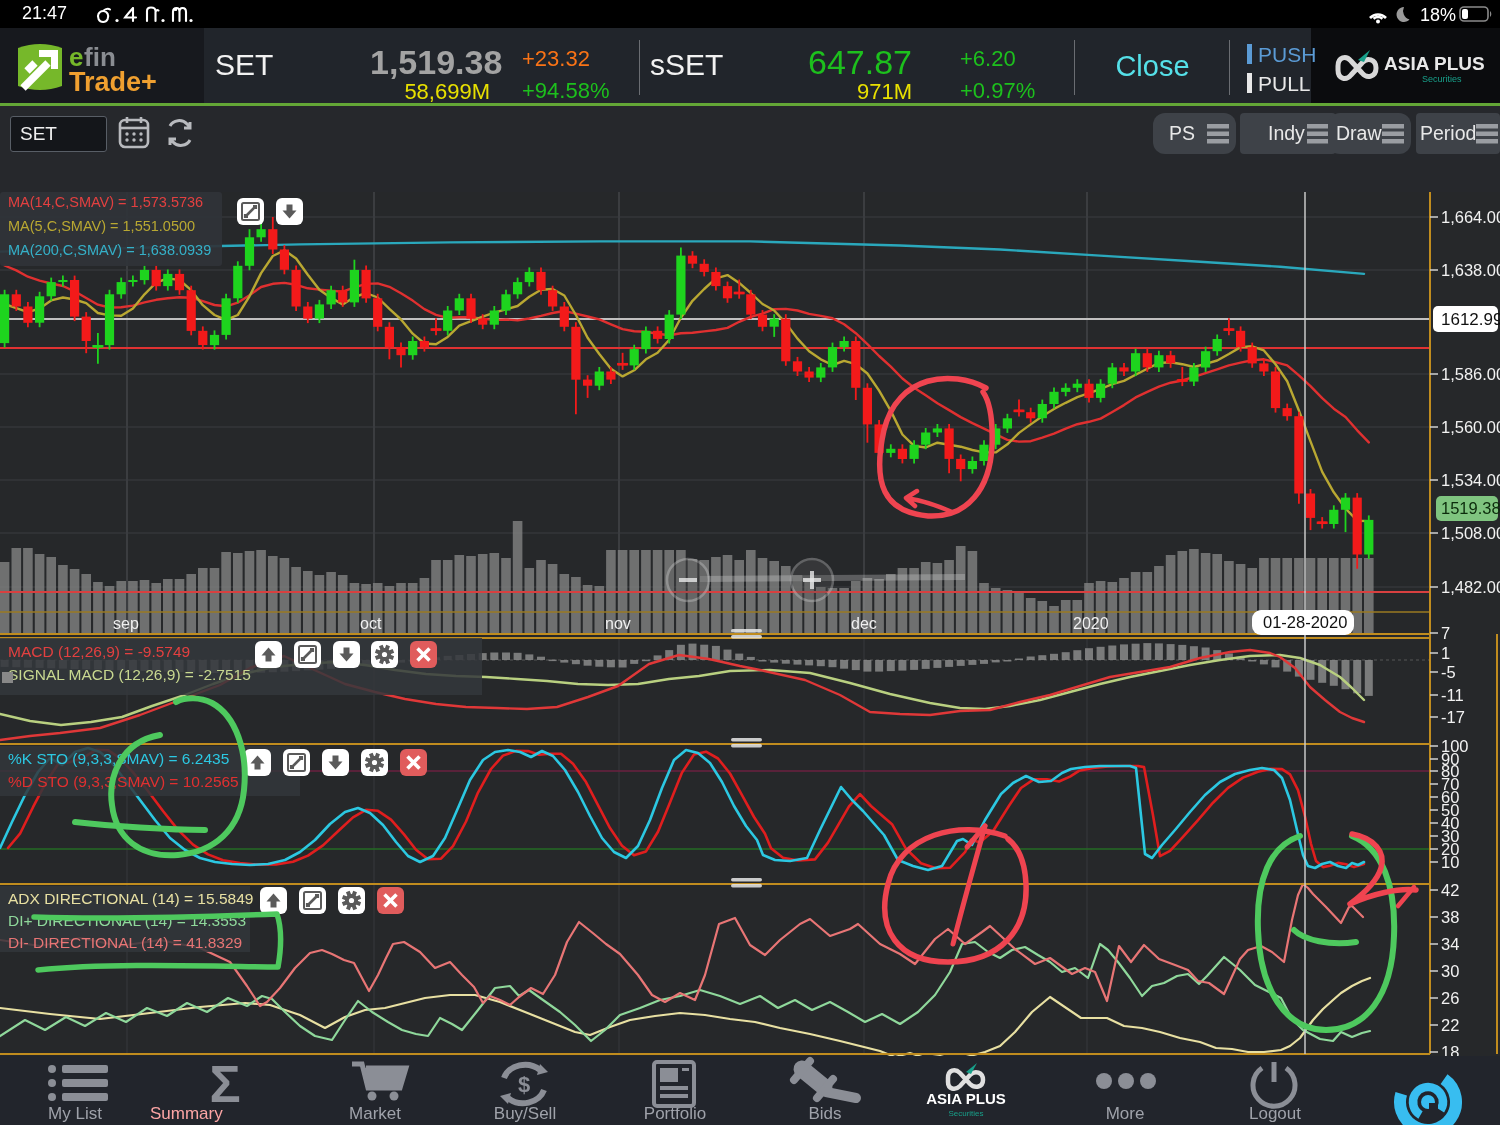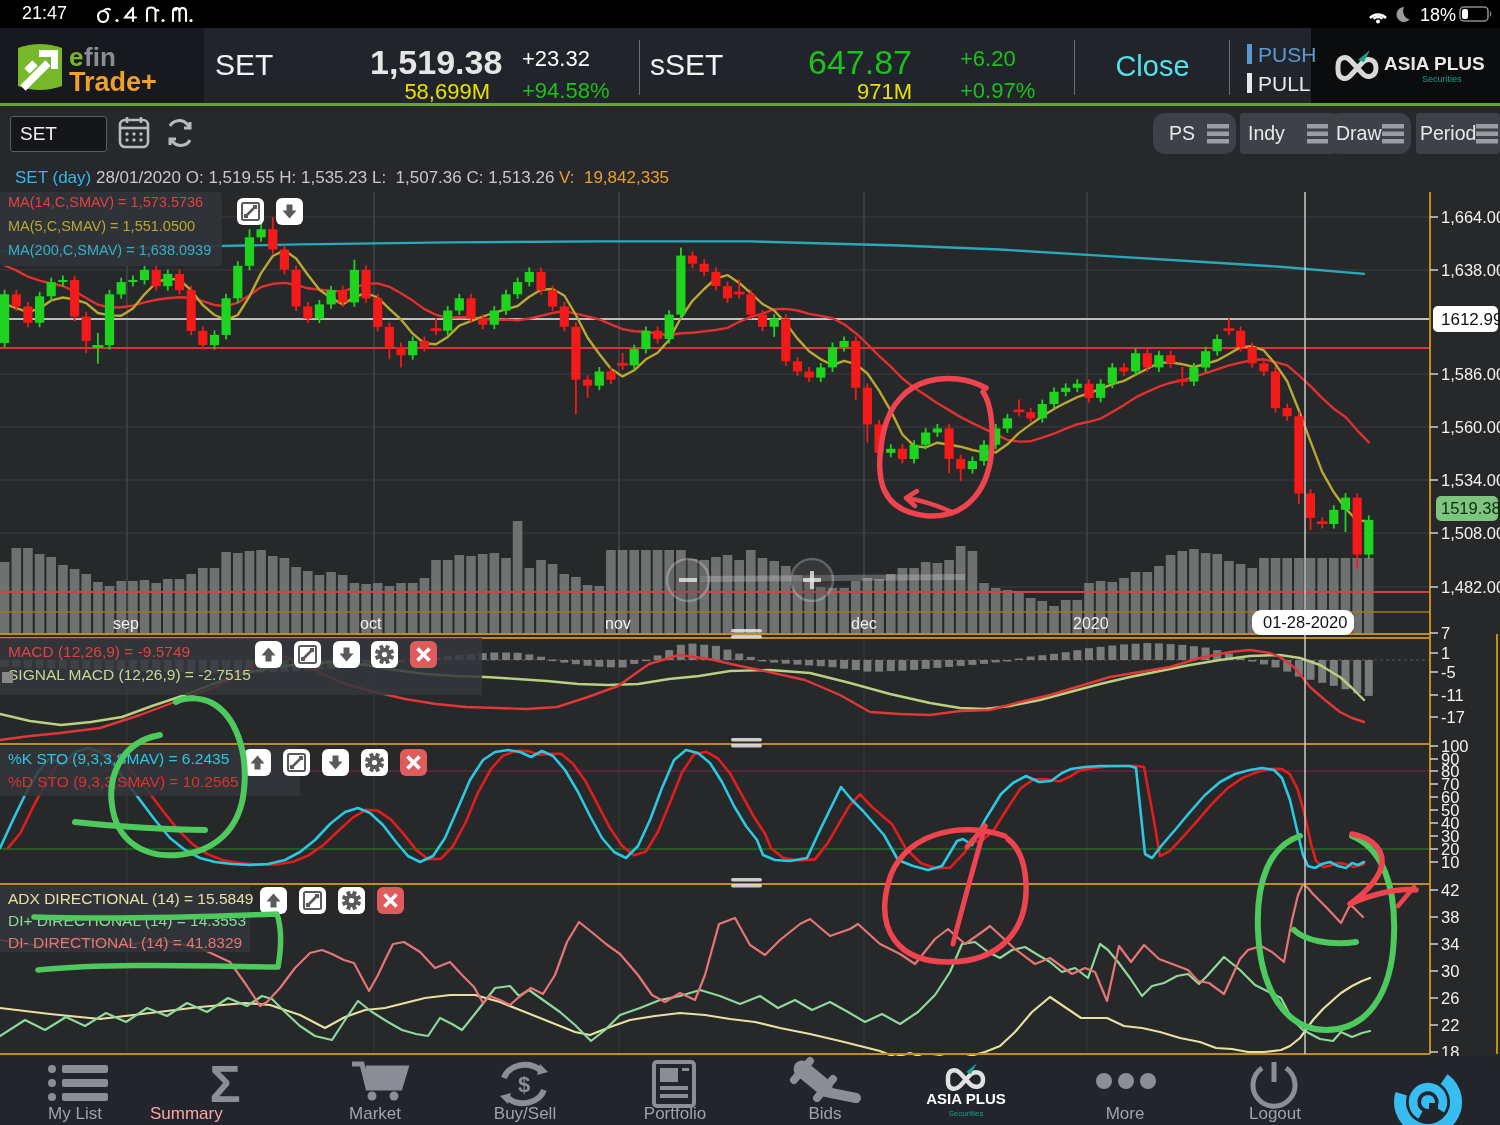--- a/index.html
+++ b/index.html
@@ -746,23 +746,23 @@
     <svg class="abs" style="left:14px;top:39px" width="186" height="56" viewBox="0 0 186 56">
 <path d="M 4,9 Q 26,1 48,9 L 48,47 Q 26,55 4,47 Z" fill="#76b82a"></path>
 <path d="M 9,49 L 34,24" stroke="#fff" stroke-width="7.5"></path>
 <path d="M 25,11 L 44,11 L 44,30 L 37,30 L 37,18 L 25,18 Z" fill="#fff"></path>
 <path d="M 13,32 L 21,24" stroke="#fff" stroke-width="7.5"></path>
 <text x="55" y="27" font-size="26" font-weight="bold" fill="#76b82a" font-family="Liberation Sans">e</text>
 <text x="70" y="27" font-size="26" font-weight="bold" fill="#8a8d92" font-family="Liberation Sans">fin</text>
 <text x="55" y="52" font-size="27" font-weight="bold" fill="#f0a030" font-family="Liberation Sans">Trade+</text>
 </svg>
     <div class="abs" style="left:215px;top:48px;font-size:30px;color:#f2f2f2">SET</div>
-    <div class="abs" style="left:370px;top:43px;width:120px;text-align:left;font-size:34px;font-weight:bold;color:#e5e5e5">1,519.38</div>
+    <div class="abs" style="left:370px;top:43px;width:120px;text-align:left;font-size:34px;font-weight:bold;color:#a3a3a3">1,519.38</div>
     <div class="abs" style="left:370px;top:79px;width:120px;text-align:right;font-size:22px;color:#e8e000">58,699M</div>
-    <div class="abs" style="left:522px;top:46px;font-size:22px;color:#ffffff">+23.32</div>
+    <div class="abs" style="left:522px;top:46px;font-size:22px;color:#f97316">+23.32</div>
     <div class="abs" style="left:522px;top:78px;font-size:22px;color:#1dc01d">+94.58%</div>
     <div class="abs" style="left:639px;top:40px;width:1px;height:55px;background:#6a6d72"></div>
     <div class="abs" style="left:650px;top:48px;font-size:30px;color:#f2f2f2">sSET</div>
     <div class="abs" style="left:800px;top:43px;width:112px;text-align:right;font-size:34px;font-weight:normal;color:#1dc01d">647.87</div>
     <div class="abs" style="left:800px;top:79px;width:112px;text-align:right;font-size:22px;color:#e8e000">971M</div>
     <div class="abs" style="left:960px;top:46px;font-size:22px;color:#1dc01d">+6.20</div>
     <div class="abs" style="left:960px;top:78px;font-size:22px;color:#1dc01d">+0.97%</div>
     <div class="abs" style="left:1074px;top:40px;width:1px;height:55px;background:#6a6d72"></div>
     <div class="abs" style="left:1110px;top:50px;width:85px;text-align:center;font-size:29px;color:#55e0e8">Close</div>
     <div class="abs" style="left:1229px;top:40px;width:1px;height:55px;background:#6a6d72"></div>
@@ -795,21 +795,21 @@
 <path d="M 72,26 a 10,9 0 0 1 -17,2 l -3,-3 M 52,31 l 0,-6 6,0" fill="none" stroke="#b8babe" stroke-width="3"></path>
 </svg>
     <div class="abs" style="left:1153px;top:113px;width:83px;height:41px;background:#3e4248;border-radius:12px;color:#e8e8e8;font-size:19.5px;display:flex;align-items:center;padding:0 7px 0 16px;justify-content:space-between">
       <span>PS</span>
       <svg width="22" height="20" viewBox="0 0 22 20" style="flex:none">
         <rect x="0" y="0" width="22" height="4.5" fill="#9a9da2"></rect>
         <rect x="0" y="7.5" width="22" height="4.5" fill="#9a9da2"></rect>
         <rect x="0" y="15" width="22" height="4.5" fill="#9a9da2"></rect>
       </svg>
     </div>
-    <div class="abs" style="left:1240px;top:113px;width:96px;height:41px;background:#3e4248;border-radius:4px;color:#e8e8e8;font-size:19.5px;display:flex;align-items:center;padding:0 7px 0 8px;justify-content:space-between">
+    <div class="abs" style="left:1240px;top:113px;width:96px;height:41px;background:#3e4248;border-radius:4px;color:#e8e8e8;font-size:19.5px;display:flex;align-items:center;padding:0 7px 0 28px;justify-content:space-between">
       <span>Indy</span>
       <svg width="22" height="20" viewBox="0 0 22 20" style="flex:none">
         <rect x="0" y="0" width="22" height="4.5" fill="#9a9da2"></rect>
         <rect x="0" y="7.5" width="22" height="4.5" fill="#9a9da2"></rect>
         <rect x="0" y="15" width="22" height="4.5" fill="#9a9da2"></rect>
       </svg>
     </div>
     <div class="abs" style="left:1328px;top:113px;width:83px;height:41px;background:#3e4248;border-radius:12px;color:#e8e8e8;font-size:19.5px;display:flex;align-items:center;padding:0 7px 0 8px;justify-content:space-between">
       <span>Draw</span>
       <svg width="22" height="20" viewBox="0 0 22 20" style="flex:none">
@@ -819,21 +819,20 @@
       </svg>
     </div>
     <div class="abs" style="left:1416px;top:113px;width:84px;height:41px;background:#3e4248;border-radius:4px;color:#e8e8e8;font-size:19.5px;display:flex;align-items:center;padding:0 25px 0 4px;">
       <span>Period</span>
       <svg width="22" height="20" viewBox="0 0 22 20" style="flex:none">
         <rect x="0" y="0" width="22" height="4.5" fill="#9a9da2"></rect>
         <rect x="0" y="7.5" width="22" height="4.5" fill="#9a9da2"></rect>
         <rect x="0" y="15" width="22" height="4.5" fill="#9a9da2"></rect>
       </svg>
     </div>
-    <div class="abs" style="left:15px;top:168px;font-size:17px;color:#c8c8c8"><span style="color:#35b8e8">SET (day)</span> 28/01/2020 O: 1,519.55 H: 1,535.23 L:&nbsp; 1,507.36 C: 1,513.26 <span style="color:#e8a030">V:&nbsp; 19,842,335</span></div>
     <div class="abs" style="left:0;top:1056px;width:1500px;height:69px;background:#22252c"></div>
     <div class="abs" style="left:0px;top:1104px;width:150px;text-align:center;font-size:17px;color:#9fa2aa">My List</div>
     <div class="abs" style="left:150px;top:1104px;width:150px;font-size:17px;color:#fca5a5">Summary</div>
     <div class="abs" style="left:300px;top:1104px;width:150px;text-align:center;font-size:17px;color:#9fa2aa">Market</div>
     <div class="abs" style="left:450px;top:1104px;width:150px;text-align:center;font-size:17px;color:#9fa2aa">Buy/Sell</div>
     <div class="abs" style="left:600px;top:1104px;width:150px;text-align:center;font-size:17px;color:#9fa2aa">Portfolio</div>
     <div class="abs" style="left:750px;top:1104px;width:150px;text-align:center;font-size:17px;color:#9fa2aa">Bids</div>
     <div class="abs" style="left:1050px;top:1104px;width:150px;text-align:center;font-size:17px;color:#9fa2aa">More</div>
     <div class="abs" style="left:1200px;top:1104px;width:150px;text-align:center;font-size:17px;color:#9fa2aa">Logout</div>
     <svg class="abs" style="left:0;top:1056px" width="1500" height="69" viewBox="0 0 1500 69" font-family="Liberation Sans, sans-serif">

